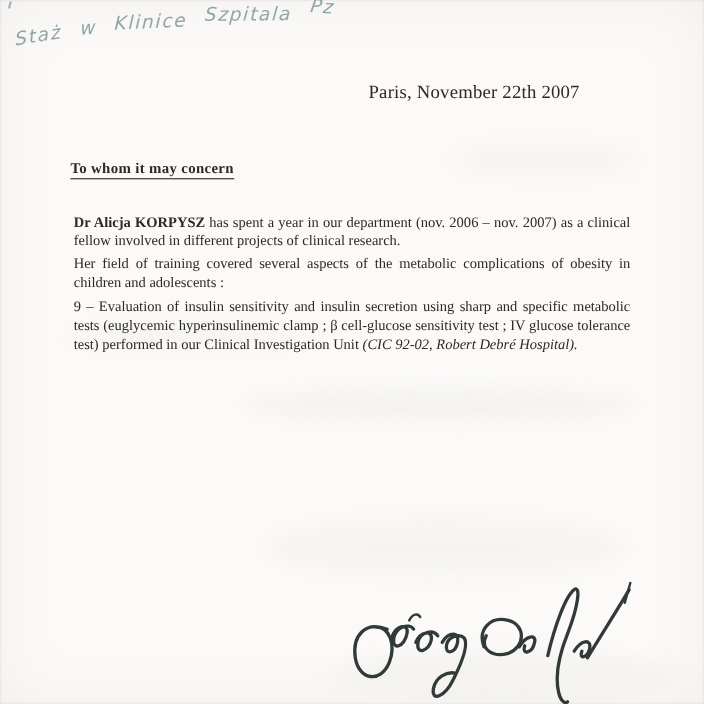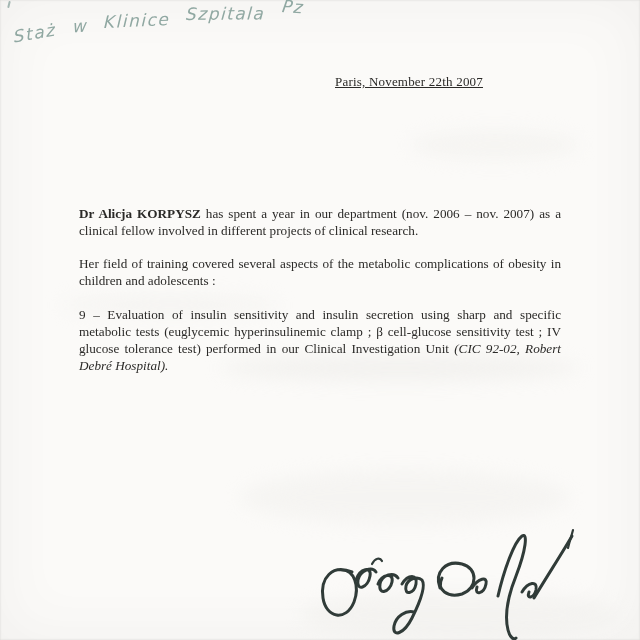--- a/index.html
+++ b/index.html
@@ -42,33 +42,33 @@
   .hand-note .w:nth-child(3){transform:translateY(0px);}
   .hand-note .w:nth-child(4){transform:translateY(-3px) rotate(2deg);}
   .hand-note .w:nth-child(5){transform:translateY(-7px) rotate(6deg);}
   .stray-mark{
     position:absolute;left:8px;top:1px;width:2px;height:7px;
     background:var(--handwriting-ink);border-radius:2px;transform:rotate(14deg);opacity:.8;
   }
 
   .dateline{
     position:absolute;left:335px;top:74px;
-    color:var(--ink);font-size:13px;letter-spacing:.2px;text-decoration:underline;
+    color:var(--ink);font-size:17px;letter-spacing:.2px;
   }
   .salutation{
     position:absolute;left:64px;top:145px;
     color:var(--ink);font-size:13.5px;font-weight:bold;letter-spacing:.3px;
     border-bottom:1.6px solid var(--ink);padding-bottom:1px;
   }
   .body-block{
     position:absolute;left:63px;top:189px;width:514px;
     color:var(--ink);font-size:13.2px;line-height:17.15px;
     text-align:justify;
   }
-  .body-block p{margin:16px;}
+  .body-block p{margin:4px;}
   .body-block p.spaced{margin-top:12px;}
   .body-block span.b{font-weight:bold;}
   .body-block span.i{font-style:italic;}
 
   .signature-name{
     position:absolute;left:323px;top:537px;
     color:var(--ink);font-size:13px;letter-spacing:.2px;
   }
   .signature-svg{
     position:absolute;left:316px;top:526px;width:268px;height:114px;
@@ -89,20 +89,21 @@
   <div class="smudge s3"></div>
   <div class="smudge s4"></div>
   <div class="smudge s5"></div>
 
   <div class="stray-mark"></div>
 
   <div class="hand-note"><span class="w">Staż</span> <span class="w">w</span> <span class="w">Klinice</span> <span class="w">Szpitala</span> <span class="w">Pz</span> </div>
 
   <div class="dateline">Paris, November 22th 2007</div>
 
+  <div class="salutation">To whom it may concern</div>
 
   <div class="body-block">
       <p><span class="b">Dr Alicja KORPYSZ</span><span> has spent a year in our department (nov. 2006 – nov. 2007) as a clinical fellow involved in different projects of clinical research.</span></p>
       <p><span>Her field of training covered several aspects of the metabolic complications of obesity in children and adolescents :</span></p>
       <p><span>9 – Evaluation of insulin sensitivity and insulin secretion using sharp and specific metabolic tests (euglycemic hyperinsulinemic clamp ; β cell-glucose sensitivity test ; IV glucose tolerance test) performed in our Clinical Investigation Unit </span><span class="i">(CIC 92-02, Robert Debré Hospital).</span></p>
     </div>
 
 
   <svg class="signature-svg" viewBox="0 0 268 114" xmlns="http://www.w3.org/2000/svg" aria-hidden="true">
 

